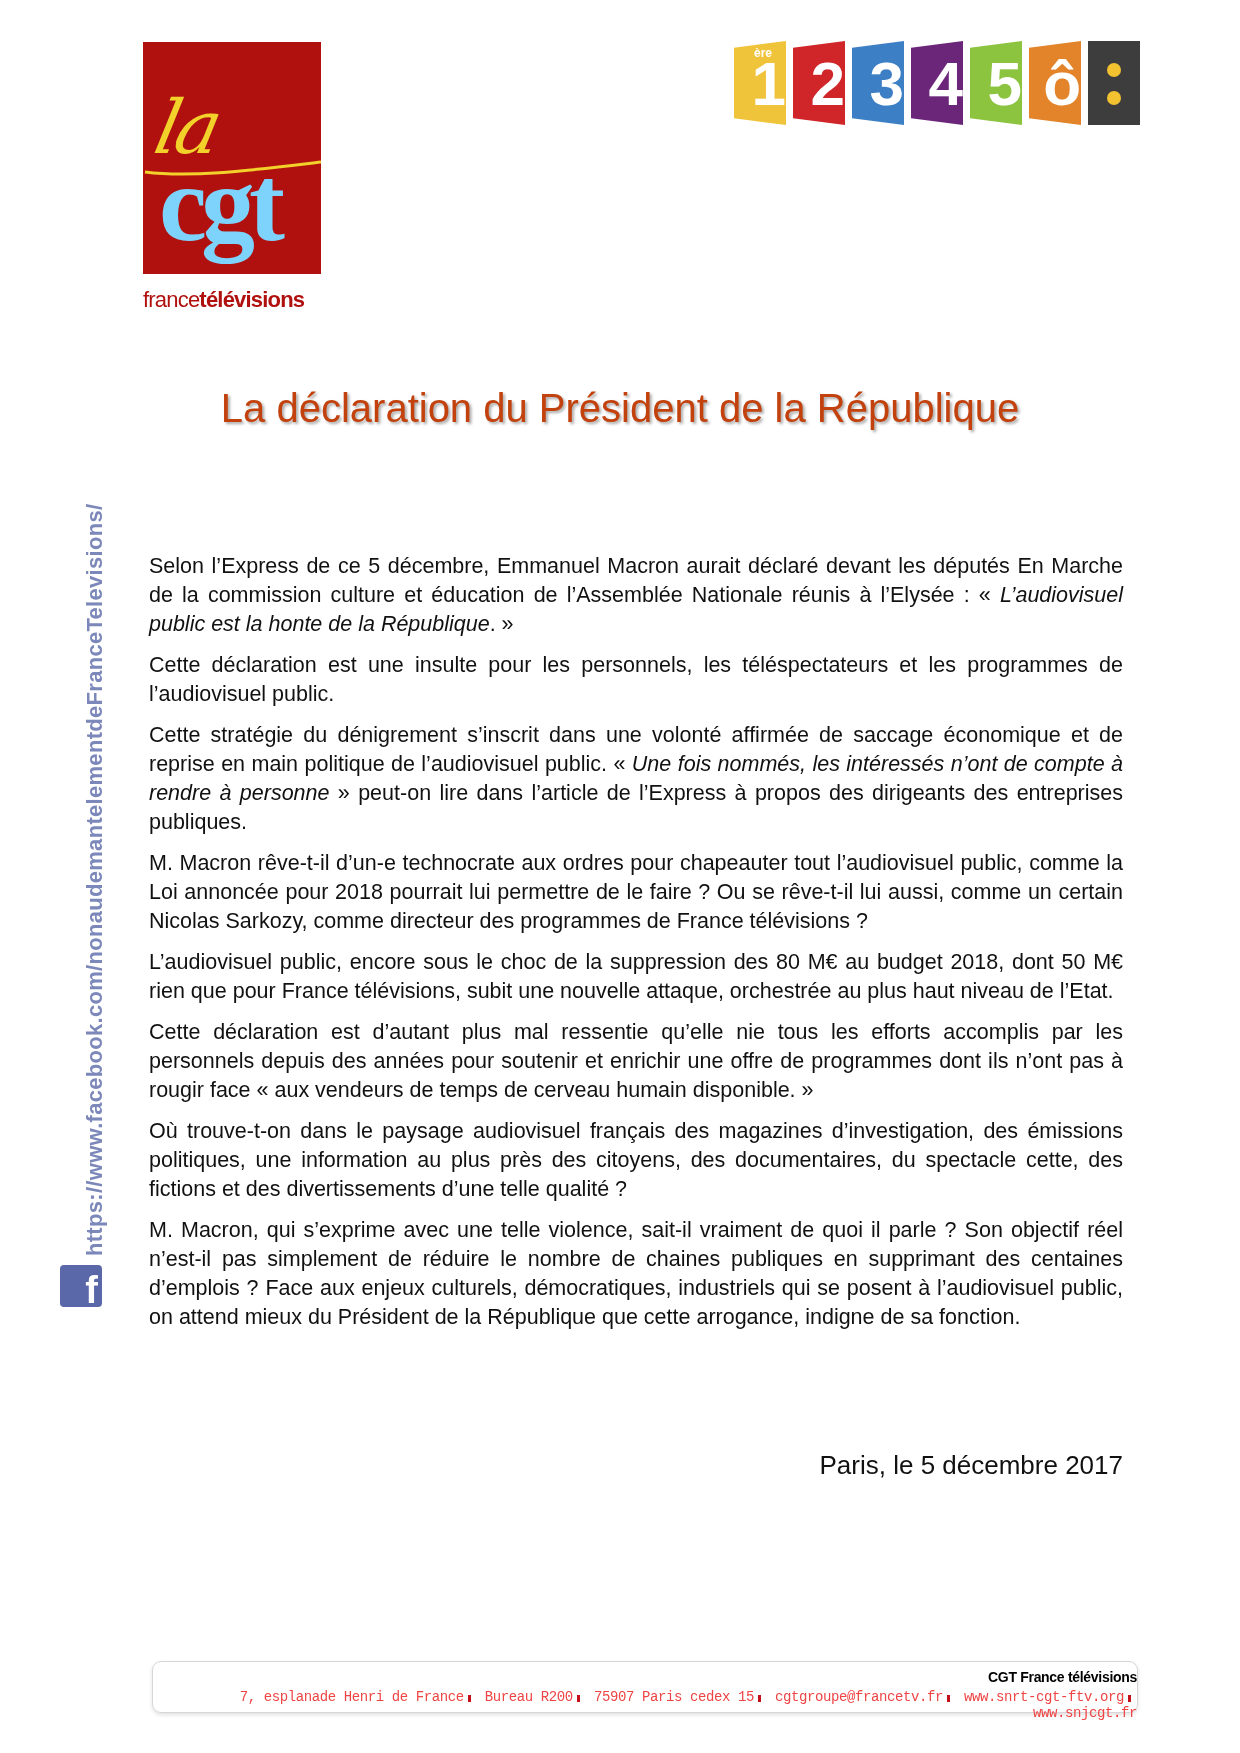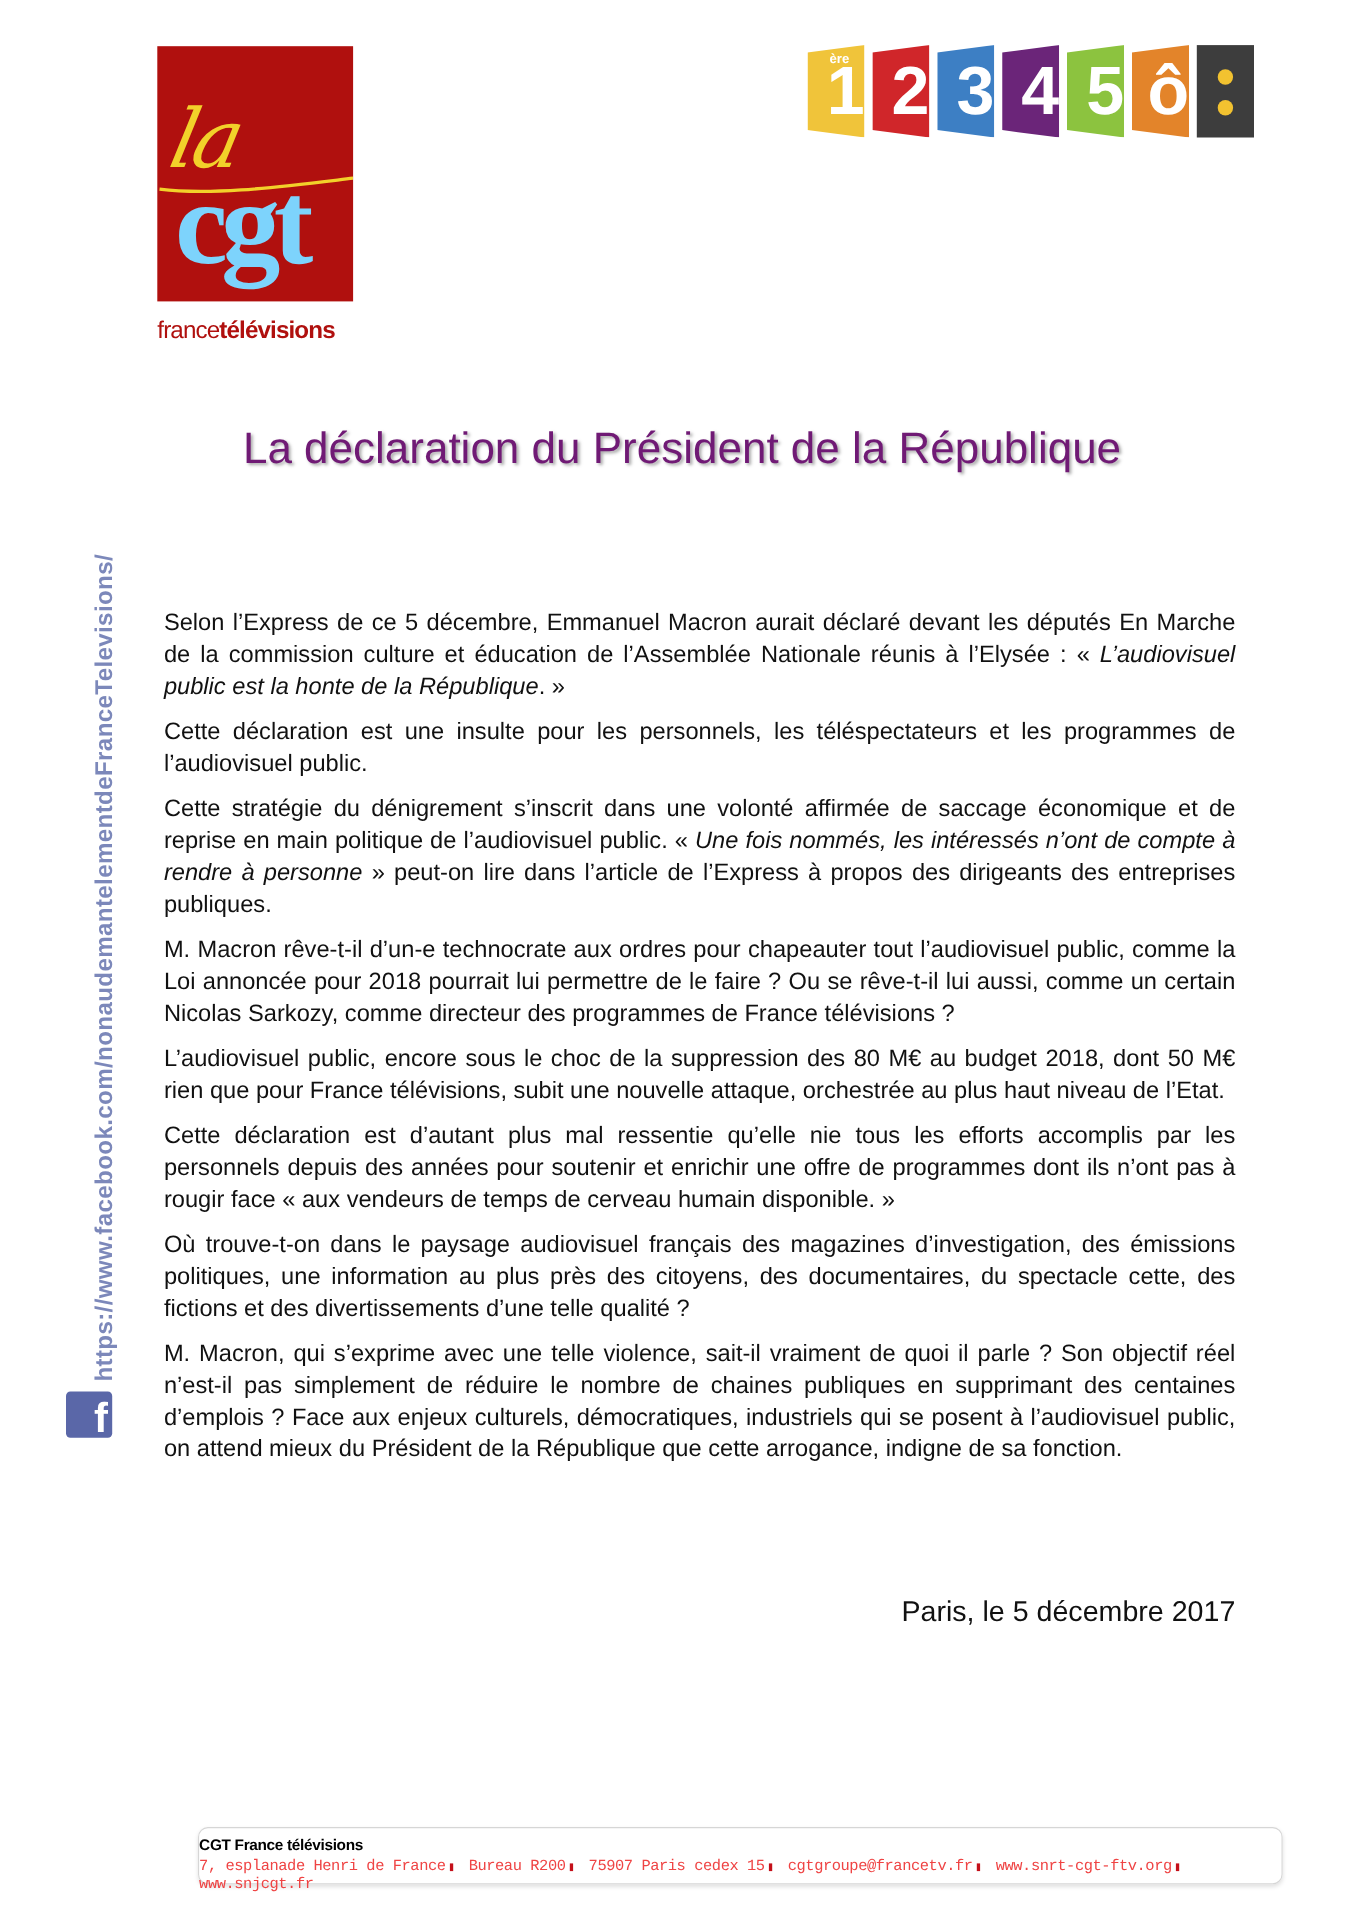--- a/index.html
+++ b/index.html
@@ -21,37 +21,37 @@
   .channels { position:absolute; left:734px; top:41px; height:86px; display:flex; gap:7px; }
   .chan { position:relative; width:52px; height:84px; display:flex; align-items:center; justify-content:flex-end;
           color:#fff; font-weight:bold; font-size:62px; font-family:"Liberation Sans", sans-serif;
           clip-path:polygon(0 8%, 100% 0, 100% 100%, 0 92%); }
   .chan sup { position:absolute; top:5px; left:20px; font-size:12px; font-weight:bold; }
   .chan-colon { width:52px; height:84px; background:#3d3d3d; position:relative; }
   .chan-colon .dot { position:absolute; left:19px; width:14px; height:14px; border-radius:50%; background:#f2c230; }
 
   
   .title { position:absolute; left:0; width:1240px; top:378px; text-align:center; font-size:40px; line-height:60px;
-           color:#701a75; text-shadow:2px 2px 3px rgba(0,0,0,0.35); font-family:"Liberation Sans", sans-serif; }
+           color:#c2410c; text-shadow:2px 2px 3px rgba(0,0,0,0.35); font-family:"Liberation Sans", sans-serif; }
 
   
   .body { position:absolute; left:149px; top:552px; width:974px; font-size:21.5px; line-height:29px; color:#111;
           font-family:"Liberation Sans", sans-serif; }
   .body p { margin:0 0 12px 0; text-align:justify; }
   .body em { font-style:italic; }
   .signature { position:absolute; right:117px; top:1450px; font-size:26px; color:#111; }
   .fb-text { position:absolute; left:82px; top:1256px; transform-origin:0 0; transform:rotate(-90deg);
              white-space:nowrap; font-weight:bold; font-size:22px; color:#7c88ba; letter-spacing:0.3px; }
   .fb-icon { position:absolute; left:60px; top:1265px; width:42px; height:42px; background:#5a67a8; border-radius:4px;
              color:#fff; font-weight:bold; font-size:38px; line-height:50px; text-align:right; padding-right:4px; box-sizing:border-box;
              overflow:hidden; font-family:"Liberation Sans", sans-serif; }
 
   
   .footer { position:absolute; left:152px; top:1661px; width:984px; height:50px; border:1px solid #d6d6d6; border-radius:9px;
-            box-shadow:0 2px 4px rgba(0,0,0,0.12); text-align:left; font-family:"Liberation Sans", sans-serif;margin-left:28px; }
+            box-shadow:0 2px 4px rgba(0,0,0,0.12); text-align:right; font-family:"Liberation Sans", sans-serif; }
   .footer-title { font-weight:bold; font-size:14px; color:#000; margin-top:7px; letter-spacing:-0.3px; }
   .footer-line { font-size:14px; color:#ef4444; margin-top:4px; letter-spacing:-0.4px;font-family:Liberation Mono, monospace; }
   .sep { display:inline-block; width:3px; height:7px; background:#c4101a; margin:0 6px 0 4px; vertical-align:-1px; }
 </style>
 </head>
 <body>
 
 <div class="cgt-logo">
   <span class="cgt-la">la</span>
   <svg class="cgt-swoosh" viewBox="0 0 178 20">

